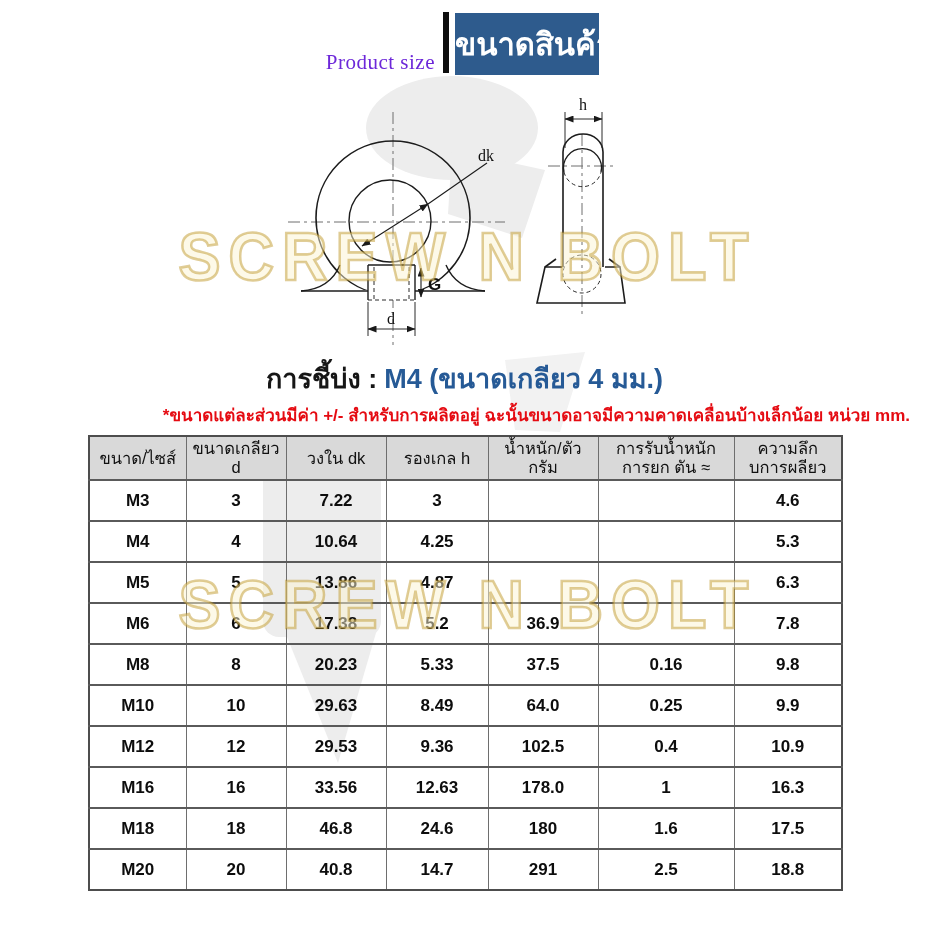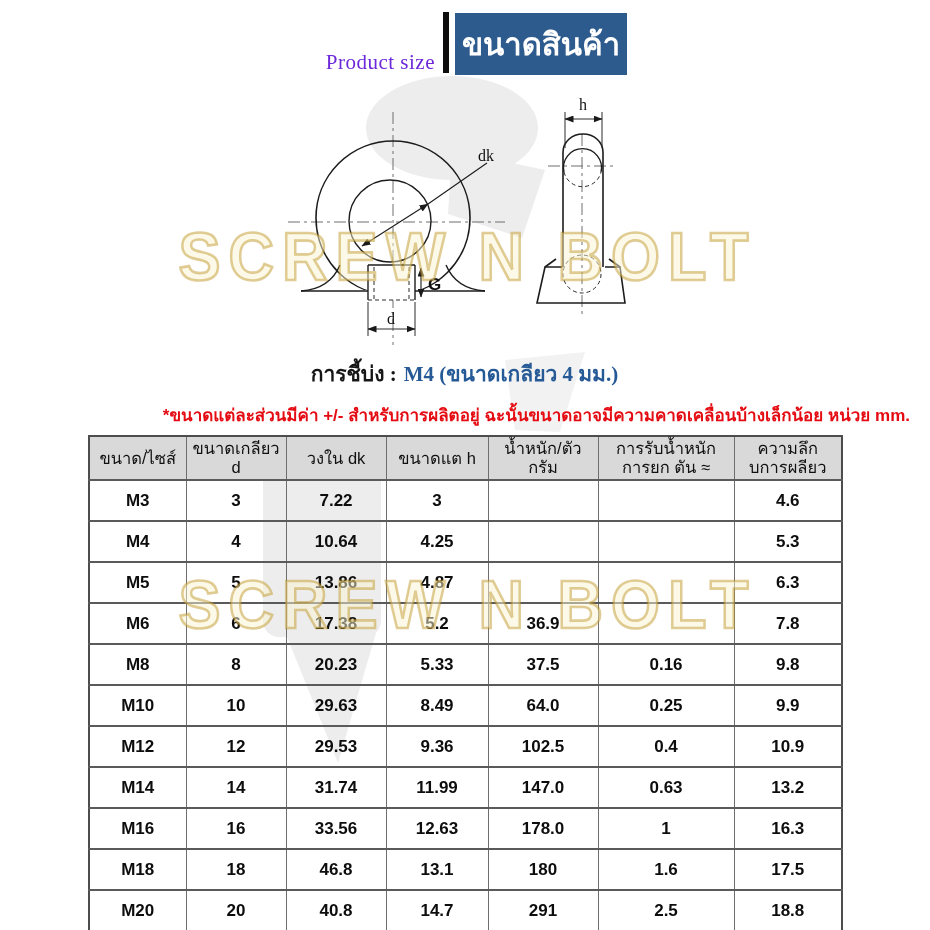--- a/index.html
+++ b/index.html
@@ -10,43 +10,43 @@
   
   #bg-silhouette{position:absolute;left:0;top:0;z-index:0;}
   
   .product-size-label{
     position:absolute;left:295px;top:50px;width:140px;text-align:right;
     font-family:"Liberation Serif",serif;font-size:21px;color:#6d28d9;letter-spacing:.5px;
     z-index:2;
   }
   .divider-bar{position:absolute;left:443px;top:12px;width:6px;height:61px;background:#0e0e0e;z-index:2;}
   .product-size-badge{
-    position:absolute;left:455px;top:13px;width:172px;height:62px;background:#2e5b8d;
-    display:flex;align-items:center;justify-content:center;z-index:2;
+    position:absolute;left:455px;top:13px;width:144px;height:62px;background:#2e5b8d;
+    display:flex;align-items:center;z-index:2;
   }
   .product-size-badge span{
     color:#ffffff;font-weight:bold;font-size:31px;line-height:1;white-space:nowrap;
   }
   
   #tech-drawing{position:absolute;left:250px;top:82px;z-index:2;}
   
   .wm{
     position:absolute;left:140px;width:655px;text-align:center;z-index:3;
     font-weight:bold;font-size:63px;letter-spacing:8px;white-space:nowrap;
     color:rgba(252,244,210,0.50);
     -webkit-text-stroke:2.5px rgba(190,150,40,0.48);
     text-stroke:2.5px rgba(190,150,40,0.48);
     transform:scaleY(1.08);pointer-events:none;
   }
   #wm-upper{top:220px;}
   #wm-lower{top:568px;}
   
   .section-title{
     position:absolute;left:88px;top:357px;width:753px;text-align:center;z-index:2;
-    font-size:21px;font-weight:bold;color:#161616;white-space:nowrap;font-family:Liberation Serif, serif;
+    font-size:27px;font-weight:bold;color:#161616;white-space:nowrap;
   }
   .section-title .model{color:#265a96;margin-left:7px;}
   .tolerance-note{
     position:absolute;left:20px;top:401px;width:890px;text-align:right;z-index:2;
     font-size:17px;font-weight:600;color:#e50b12;white-space:nowrap;
   }
   
   #spec-table-wrap{position:absolute;left:88px;top:435px;width:753px;z-index:2;}
   table{
     border-collapse:collapse;width:753px;table-layout:fixed;background:transparent;
@@ -170,21 +170,21 @@
       <col style="width:102px">
         <col style="width:110px">
         <col style="width:136px">
         <col style="width:108px">
     </colgroup>
     <thead>
         <tr>
           <th>ขนาด/ไซส์</th>
           <th>ขนาดเกลียว d</th>
           <th>วงใน dk</th>
-          <th>ขนาดแต h</th>
+          <th>รองเกล h</th>
           <th>น้ำหนัก/ตัว กรัม</th>
           <th>การรับน้ำหนัก
 การยก ตัน ≈</th>
           <th>ความลึก
 บการผลียว</th>
         </tr>
       </thead>
     <tbody>
         <tr>
           <td>M3</td>
@@ -243,42 +243,33 @@
         <tr>
           <td>M12</td>
           <td>12</td>
           <td>29.53</td>
           <td>9.36</td>
           <td>102.5</td>
           <td>0.4</td>
           <td>10.9</td>
         </tr>
         <tr>
-          <td>M14</td>
-          <td>14</td>
-          <td>31.74</td>
-          <td>11.99</td>
-          <td>147.0</td>
-          <td>0.63</td>
-          <td>13.2</td>
-        </tr>
-        <tr>
           <td>M16</td>
           <td>16</td>
           <td>33.56</td>
           <td>12.63</td>
           <td>178.0</td>
           <td>1</td>
           <td>16.3</td>
         </tr>
         <tr>
           <td>M18</td>
           <td>18</td>
           <td>46.8</td>
-          <td>13.1</td>
+          <td>24.6</td>
           <td>180</td>
           <td>1.6</td>
           <td>17.5</td>
         </tr>
         <tr>
           <td>M20</td>
           <td>20</td>
           <td>40.8</td>
           <td>14.7</td>
           <td>291</td>

